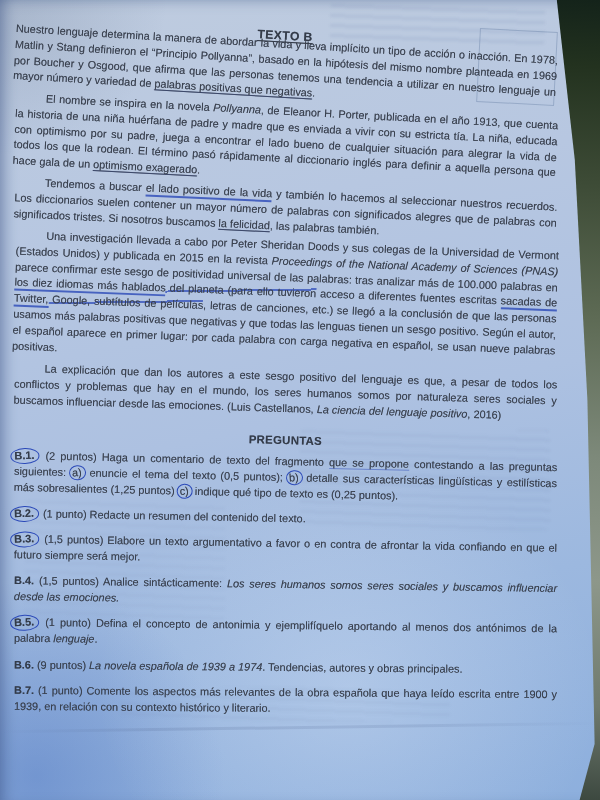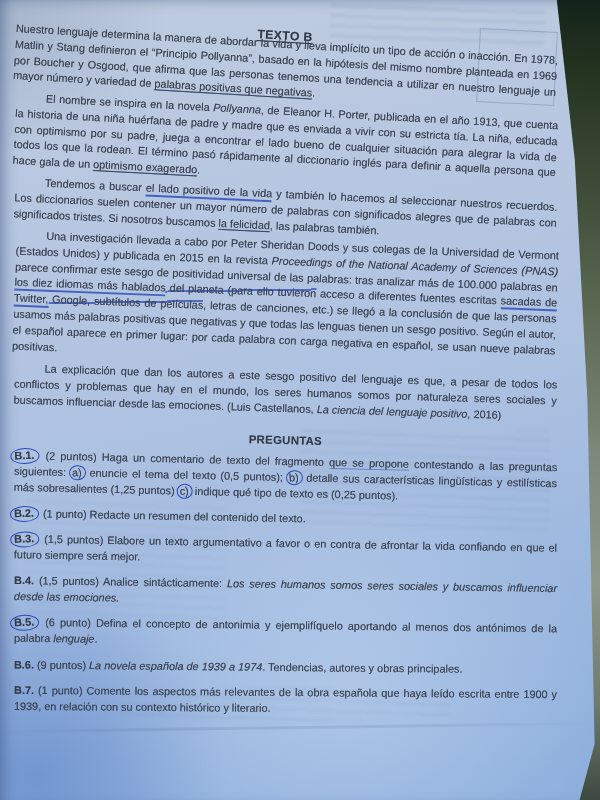--- a/index.html
+++ b/index.html
@@ -94,18 +94,18 @@
         <p class="para indent" style="transform: rotate(2.7deg);"><span>Tendemos a buscar </span><span class="seg-upen">el lado positivo de la vida</span><span> y también lo hacemos al seleccionar nuestros recuerdos. Los diccionarios suelen contener un mayor número de palabras con significados alegres que de palabras con significados tristes. Si nosotros buscamos </span><span class="seg-uprint">la felicidad</span><span>, las palabras también.</span></p>
         <p class="para indent" style="transform: rotate(2.2deg);"><span>Una investigación llevada a cabo por Peter Sheridan Doods y sus colegas de la Universidad de Vermont (Estados Unidos) y publicada en 2015 en la revista </span><span class="seg-i">Proceedings of the National Academy of Sciences (PNAS)</span><span> parece confirmar este sesgo de positividad universal de las palabras: tras analizar más de 100.000 palabras en </span><span class="seg-upen">los diez idiomas más hablados</span><span class="seg-penx"> del planeta (para ello tuvieron</span><span> acceso a diferentes fuentes escritas </span><span class="seg-upen">sacadas de Twitter,</span><span class="seg-penx"> Google, subtítulos de películas</span><span>, letras de canciones, etc.) se llegó a la conclusión de que las personas usamos más palabras positivas que negativas y que todas las lenguas tienen un sesgo positivo. Según el autor, el español aparece en primer lugar: por cada palabra con carga negativa en español, se usan nueve palabras positivas.</span></p>
         <p class="para indent" style="transform: rotate(1.8deg);"><span>La explicación que dan los autores a este sesgo positivo del lenguaje es que, a pesar de todos los conflictos y problemas que hay en el mundo, los seres humanos somos por naturaleza seres sociales y buscamos influenciar desde las emociones. (Luis Castellanos, </span><span class="seg-i">La ciencia del lenguaje positivo</span><span>, 2016)</span></p>
       </div>
     <div class="qheading" style="transform: rotate(1.5deg);">PREGUNTAS</div>
     <div id="questions">
         <p class="question" style="transform: rotate(1.3deg);"><span class="qnum circled">B.1.</span><span> (2 puntos) Haga un comentario de texto del fragmento </span><span class="seg-upen2">que se propone</span><span> contestando a las preguntas siguientes: </span><span class="seg-circ">a)</span><span> enuncie el tema del texto (0,5 puntos); </span><span class="seg-circ">b)</span><span> detalle sus características lingüísticas y estilísticas más sobresalientes (1,25 puntos) </span><span class="seg-circ">c)</span><span> indique qué tipo de texto es (0,25 puntos).</span></p>
         <p class="question" style="transform: rotate(1.1deg);"><span class="qnum circled">B.2.</span><span> (1 punto) Redacte un resumen del contenido del texto.</span></p>
         <p class="question" style="transform: rotate(1deg);"><span class="qnum circled">B.3.</span><span> (1,5 puntos) Elabore un texto argumentativo a favor o en contra de afrontar la vida confiando en que el futuro siempre será mejor.</span></p>
         <p class="question" style="transform: rotate(0.85deg);"><span class="qnum">B.4.</span><span> (1,5 puntos) Analice sintácticamente: </span><span class="seg-i">Los seres humanos somos seres sociales y buscamos influenciar desde las emociones.</span></p>
-        <p class="question" style="transform: rotate(0.7deg);"><span class="qnum circled">B.5.</span><span> (6 punto) Defina el concepto de antonimia y ejemplifíquelo aportando al menos dos antónimos de la palabra </span><span class="seg-i">lenguaje</span><span>.</span></p>
+        <p class="question" style="transform: rotate(0.7deg);"><span class="qnum circled">B.5.</span><span> (1 punto) Defina el concepto de antonimia y ejemplifíquelo aportando al menos dos antónimos de la palabra </span><span class="seg-i">lenguaje</span><span>.</span></p>
         <p class="question" style="transform: rotate(0.55deg);"><span class="qnum">B.6.</span><span> (9 puntos) </span><span class="seg-i">La novela española de 1939 a 1974</span><span>. Tendencias, autores y obras principales.</span></p>
         <p class="question" style="transform: rotate(0.45deg);"><span class="qnum">B.7.</span><span> (1 punto) Comente los aspectos más relevantes de la obra española que haya leído escrita entre 1900 y 1939, en relación con su contexto histórico y literario.</span></p>
       </div>
   </div>
 </div>
 
 </body></html>

